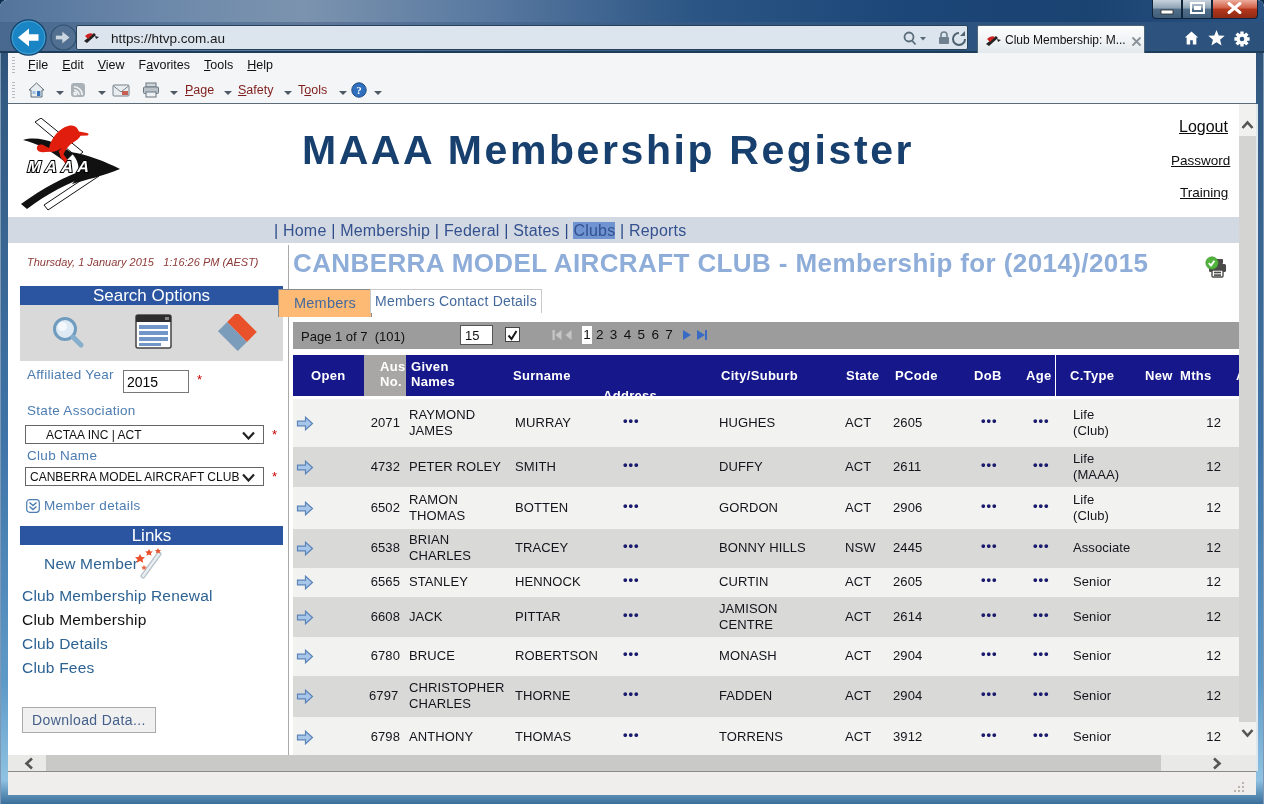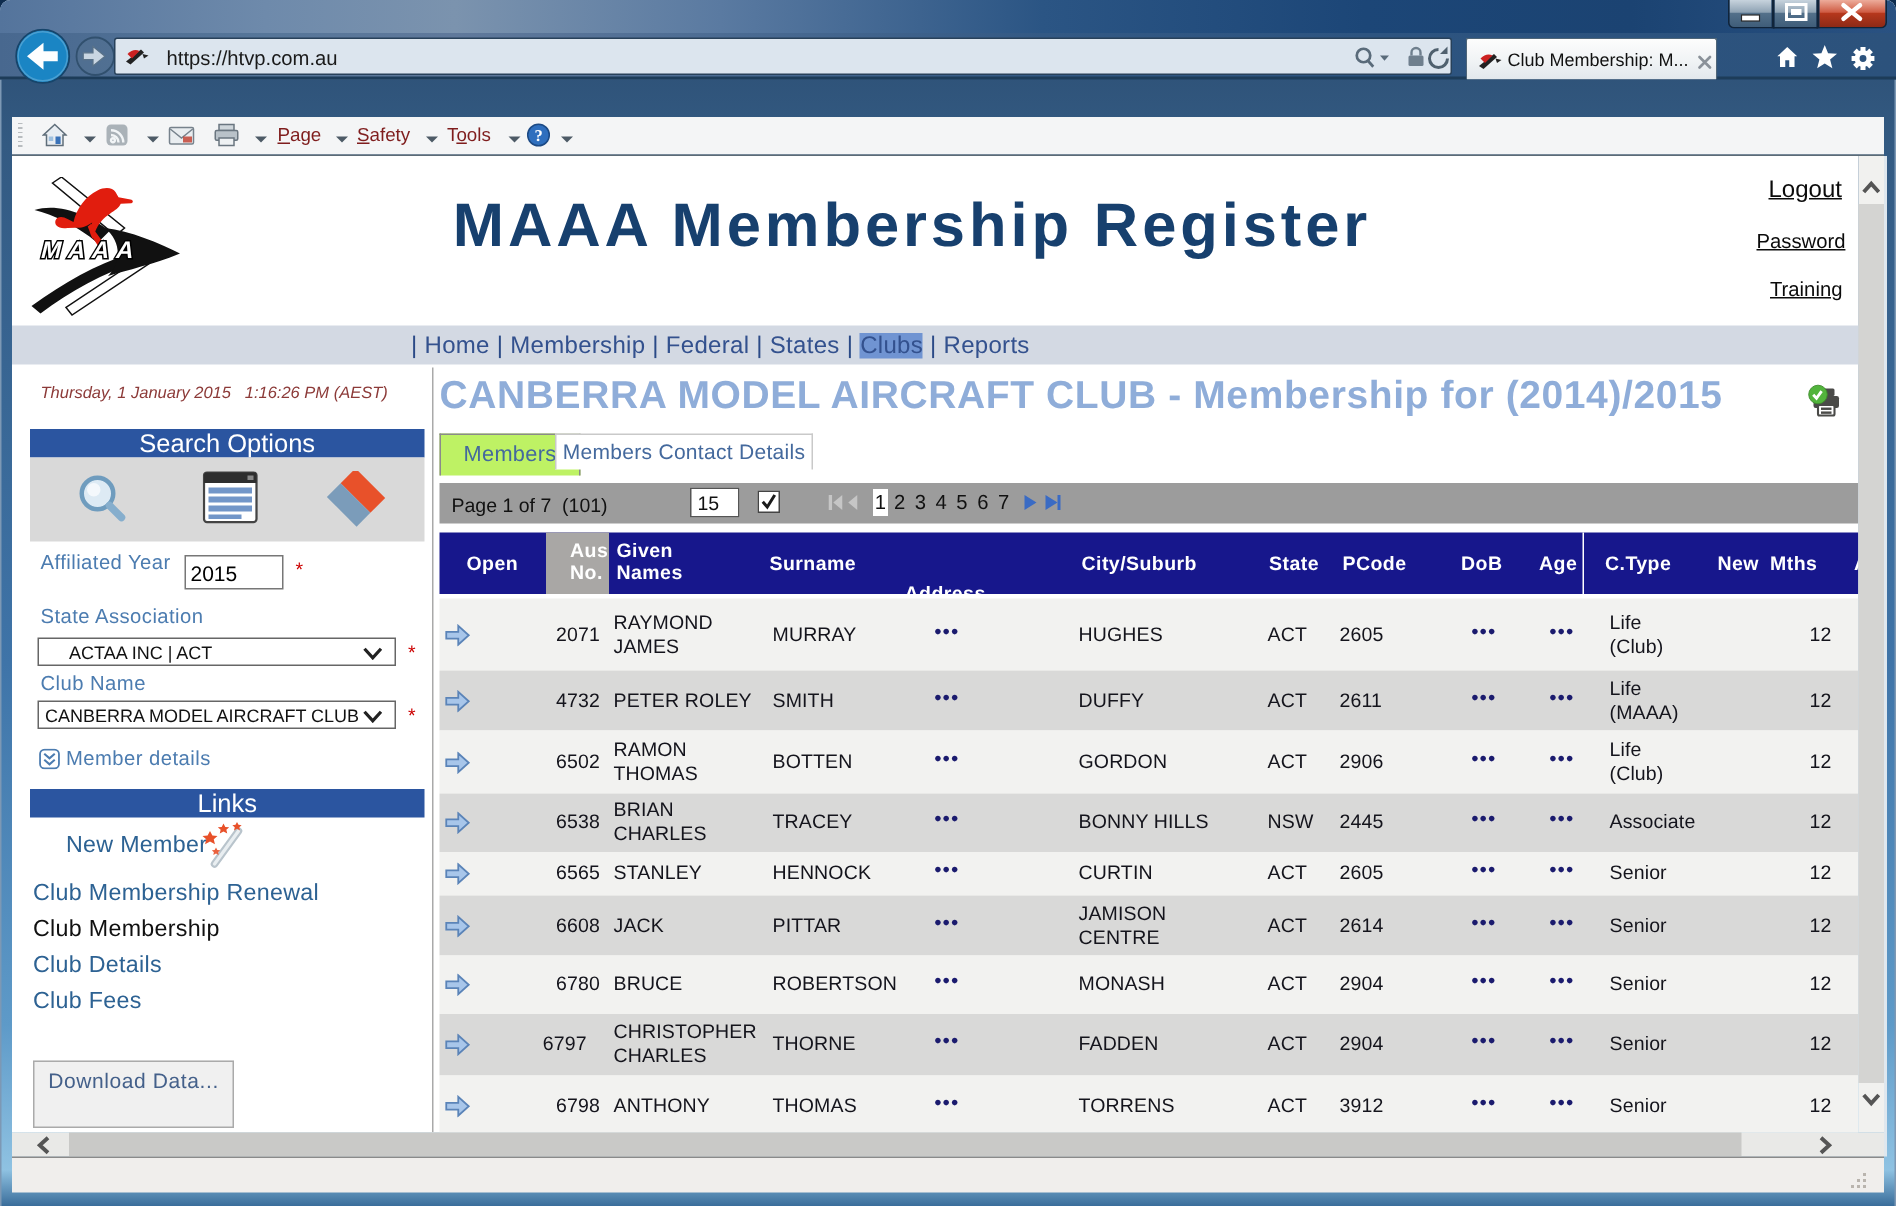--- a/index.html
+++ b/index.html
@@ -44,44 +44,48 @@
 #pagenav span.lnk{color:#33518e;}
 #dateline{position:absolute;left:19px;top:152px;font-size:11px;font-style:italic;color:#8c3a38;}
 #clubtitle{position:absolute;left:285px;top:144px;font-size:26px;font-weight:bold;color:#8fadd9;letter-spacing:0.4px;}
 
 .sidehead{position:absolute;left:12px;width:263px;height:19px;background:#2b55a0;color:#fff;font-size:17px;text-align:center;line-height:19px;}
 #iconbar{position:absolute;left:12px;top:201px;width:263px;height:56px;background:#d9d9d9;}
 .sidelabel{position:absolute;font-size:13.5px;color:#4c7cb0;letter-spacing:0.3px;}
 .sideselect{position:absolute;left:17px;width:239px;height:19px;border:1px solid #666;background:#fff;box-sizing:border-box;font-size:12px;color:#111;}
 .red{color:#c00;font-size:13px;}
 .sidelink{position:absolute;font-size:15.5px;color:#2d6293;letter-spacing:0.2px;}
-#dlbtn{position:absolute;left:14px;top:603px;width:134px;height:45px;background:#f0f0f0;border:1px solid #aaa;box-sizing:border-box;color:#44608a;font-size:14px;text-align:center;line-height:25px;letter-spacing:0.4px;}
+#dlbtn{position:absolute;left:14px;top:603px;width:134px;height:26px;background:#f0f0f0;border:1px solid #aaa;box-sizing:border-box;color:#44608a;font-size:14px;text-align:center;line-height:25px;letter-spacing:0.4px;}
 #divider{position:absolute;left:280px;top:141px;width:1px;height:510px;background:#a9a9a9;}
 
 .tab{position:absolute;top:185px;box-sizing:border-box;font-size:14.5px;color:#44699d;text-align:center;letter-spacing:0.2px;white-space:nowrap;}
-#tabM{left:285px;width:94px;height:28px;background:#bef264;border:1px solid #8a8a8a;border-bottom:none;line-height:26px;}
+#tabM{left:270px;width:94px;height:28px;background:#fdba74;border:1px solid #8a8a8a;border-bottom:none;line-height:26px;}
 #tabC{left:362px;width:172px;height:24px;background:#fff;border:1px solid #c9c9c9;border-bottom:none;line-height:23px;font-size:14px;}
 
 #pagerbar{position:absolute;left:285px;top:218px;width:946px;height:27px;background:#9c9c9c;}
 
 #thead{position:absolute;left:285px;top:251px;width:946px;height:41px;background:#17178c;}
 .th{position:absolute;color:#fff;font-size:13px;font-weight:bold;letter-spacing:0.3px;}
 .row{position:absolute;left:285px;width:946px;}
 .rlight{background:#f2f2f0;}
 .rgray{background:#d9d9d8;}
 .cell{position:absolute;font-size:13px;color:#14141c;letter-spacing:0.1px;line-height:16px;}
 .dots{font-weight:bold;color:#1b1b6e;font-size:13px;letter-spacing:1px;}
 </style>
 </head>
 <body>
 <div id="win">
   <div id="titlebar"></div>
   <div id="navband">
       <div style="position:absolute;left:0;top:29px;width:1264px;height:2px;background:#1d3c59;"></div>
     </div>
+  <div id="menubar">
+    <div class="grip" style="left:4px"></div>
+    <div id="menuitems"><span><u>F</u>ile</span><span><u>E</u>dit</span><span><u>V</u>iew</span><span>F<u>a</u>vorites</span><span><u>T</u>ools</span><span><u>H</u>elp</span></div>
+  </div>
   <div id="cmdbar">
     <div class="grip" style="left:4px"></div>
     <svg style="position:absolute;left:20px;top:4px;" width="17" height="16" viewBox="0 0 17 16">
         <path d="M8.5 1L1 8h2v7h11V8h2z" fill="#e8edf2" stroke="#5f6e7a" stroke-width="1"></path>
         <rect x="9" y="9" width="3.4" height="5" fill="#3a72b8"></rect>
         <rect x="4.5" y="9" width="3" height="3" fill="#9fc0de"></rect>
       </svg>
     <span class="caret" style="position:absolute;left:44px;top:13px;"></span>
     <svg style="position:absolute;left:62px;top:4px;" width="16" height="16">
         <rect x="1" y="1" width="14" height="14" rx="3" fill="#aab2b8"></rect>
@@ -361,21 +365,21 @@
       <div class="cell" style="left:600px;top:11px;">2904</div>
       <div class="cell dots" style="left:688px;top:9px;">•••</div>
       <div class="cell dots" style="left:740px;top:9px;">•••</div>
       <div class="cell" style="left:780px;top:11px;">Senior</div>
       <div class="cell" style="left:900px;width:28px;text-align:right;top:11px;">12</div>
     </div>
     <div class="row rgray" style="top:572px;height:41px;">
       <svg class="abs arw" style="left:3px;top:13px;" width="18" height="15" viewBox="0 0 18 15">
           <path d="M1.5 5.2h8V1.2l7 6.3-7 6.3v-4H1.5z" fill="#a8c6ea" stroke="#5b84b8" stroke-width="1.2"></path>
         </svg>
-      <div class="cell" style="left:60px;width:47px;text-align:center;top:12px;">6797</div>
+      <div class="cell" style="left:76px;width:47px;text-align:left;top:12px;">6797</div>
       <div class="cell" style="left:116px;top:4px;">CHRISTOPHER<br>CHARLES</div>
       <div class="cell" style="left:222px;top:12px;">THORNE</div>
       <div class="cell dots" style="left:330px;top:10px;">•••</div>
       <div class="cell" style="left:426px;top:12px;">FADDEN</div>
       <div class="cell" style="left:552px;top:12px;">ACT</div>
       <div class="cell" style="left:600px;top:12px;">2904</div>
       <div class="cell dots" style="left:688px;top:10px;">•••</div>
       <div class="cell dots" style="left:740px;top:10px;">•••</div>
       <div class="cell" style="left:780px;top:12px;">Senior</div>
       <div class="cell" style="left:900px;width:28px;text-align:right;top:12px;">12</div>

